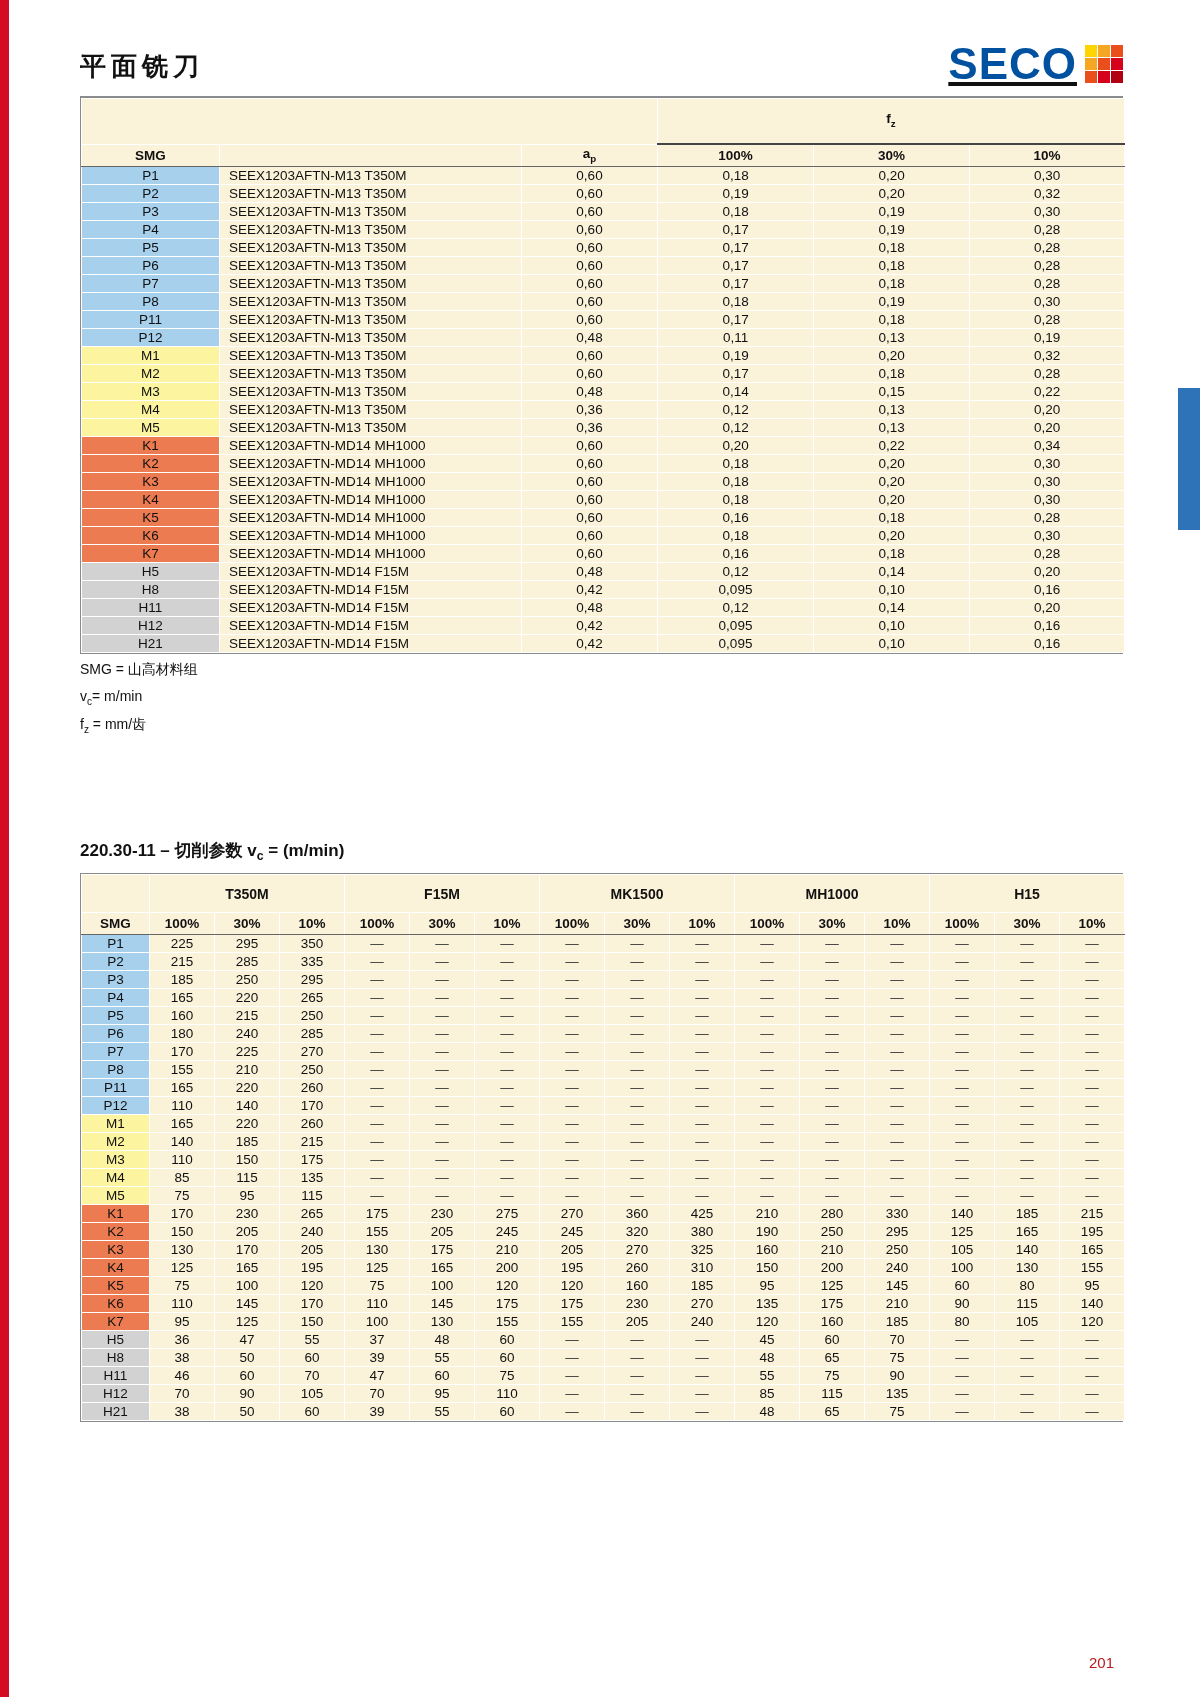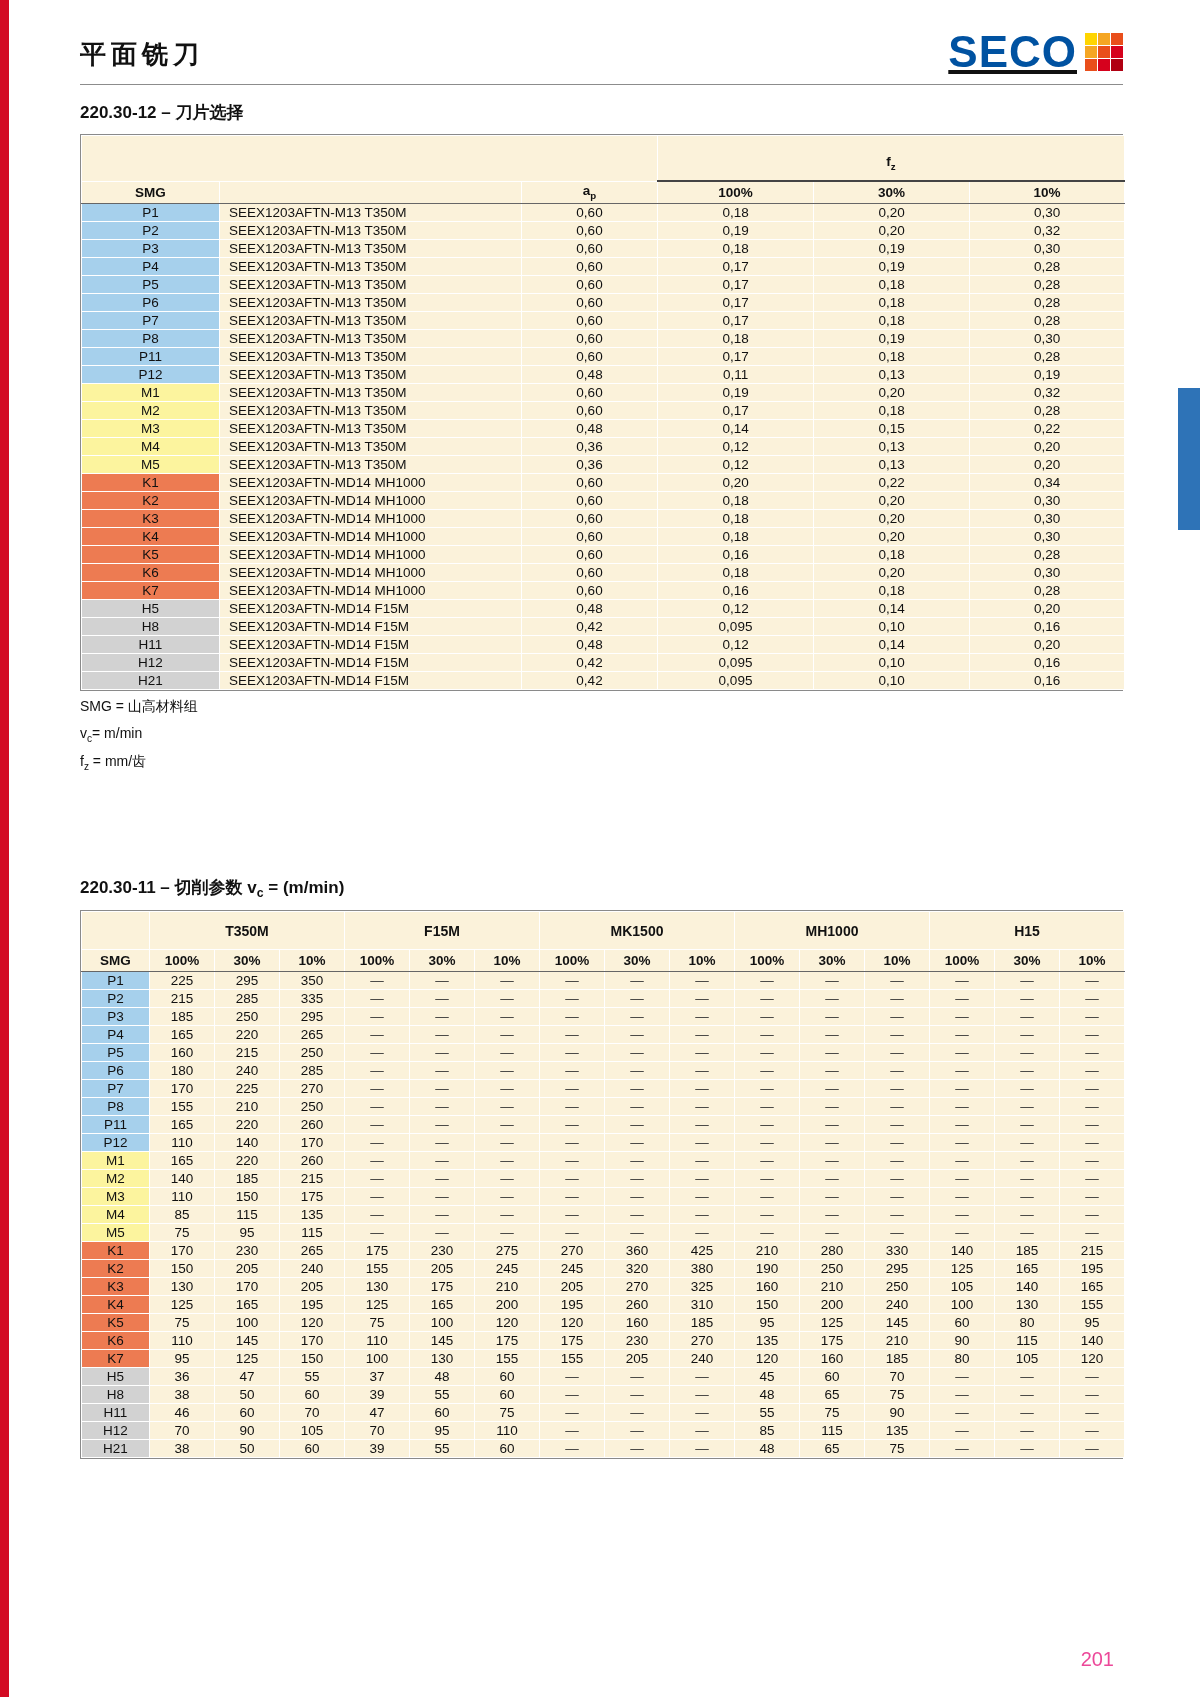--- a/index.html
+++ b/index.html
@@ -13,44 +13,44 @@
     --group-h:#d2d2d2;
   }
   *{box-sizing:border-box;}
   html,body{margin:0;padding:0;}
   body{
     width:1200px;height:1697px;position:relative;background:#ffffff;
     font-family:"Liberation Sans","DejaVu Sans",sans-serif;color:#111;overflow:hidden;
   }
   .red-bar{position:absolute;left:0;top:0;width:9px;height:100%;background:var(--accent-red);}
   .blue-tab{position:absolute;right:0;top:388px;width:22px;height:142px;background:var(--right-tab-blue);}
-  .content{position:absolute;left:80px;top:4px;width:1043px;}
+  .content{position:absolute;left:80px;top:16px;width:1043px;}
   .hdr{display:flex;justify-content:space-between;align-items:flex-end;padding-top:28px;padding-bottom:12px;border-bottom:1px solid #8c8c8c;}
   .title{font-size:26px;font-weight:bold;letter-spacing:5px;}
   .logo{display:flex;align-items:center;text-decoration:underline;}
   .logo-text{color:var(--seco-blue);font-size:44px;font-weight:800;letter-spacing:1px;line-height:0.9;}
   .logo-mark{display:grid;grid-template-columns:repeat(3,12px);grid-auto-rows:12px;gap:1px;margin-left:8px;}
   .logo-mark .px{display:block;width:12px;height:12px;}
   .sec-heading{font-size:17px;font-weight:bold;margin:16px 0 10px 0;}
   .sec-heading.second{margin-top:98px;}
   sub{font-size:0.72em;}
   .tbl-wrap{border:1px solid #8a8a8a;}
   table{border-collapse:collapse;width:100%;background:var(--table-bg);font-size:13.5px;table-layout:fixed;}
   th,td{border:1px solid #ffffff;text-align:center;padding:1px 3px;height:17px;overflow:hidden;white-space:nowrap;}
   thead th{font-weight:bold;}
-  .t1 tr.hr1 th{height:46px;vertical-align:bottom;padding-bottom:8px;}
+  .t1 tr.hr1 th{height:46px;vertical-align:bottom;padding-bottom:14px;}
   .t1 .fz-cell{border-bottom:2px solid #444;}
   .t1 tr.hr2 th{height:22px;border-bottom:1px solid #666;}
   .t1 td.insert{text-align:left;padding-left:9px;}
   .t2 tr.hr1 th{height:38px;vertical-align:middle;font-size:14px;}
   .t2 tr.hr2 th{height:22px;border-bottom:1px solid #666;}
   td.dash{color:#333;}
   .footnotes{margin-top:4px;font-size:14px;line-height:22px;}
   .fn-line{white-space:pre-wrap;}
-  .page-num{position:absolute;right:86px;bottom:26px;font-size:20px;color:#ec4899;}
+  .page-num{position:absolute;right:86px;bottom:26px;font-size:15px;color:#b91c1c;}
 </style>
 </head>
 <body>
 
 <div class="red-bar"></div>
 <div class="blue-tab"></div>
 
 <div class="content">
 
   <div class="hdr">
@@ -64,23 +64,20 @@
           <span class="px" style="background: rgb(245, 166, 35);"></span>
           <span class="px" style="background: rgb(233, 78, 27);"></span>
           <span class="px" style="background: rgb(214, 1, 29);"></span>
           <span class="px" style="background: rgb(233, 78, 27);"></span>
           <span class="px" style="background: rgb(214, 1, 29);"></span>
           <span class="px" style="background: rgb(176, 0, 18);"></span>
         </span>
     </div>
   </div>
 
-  <div class="sec-heading">
-    <span>220.30-12 – 刀片选择</span>
-  </div>
 
   <div class="tbl-wrap">
     <table class="t1">
       <colgroup>
         <col style="width:138px">
           <col style="width:302px">
           <col style="width:136px">
         <col style="width:156px">
           <col style="width:156px">
           <col style="width:155px">

